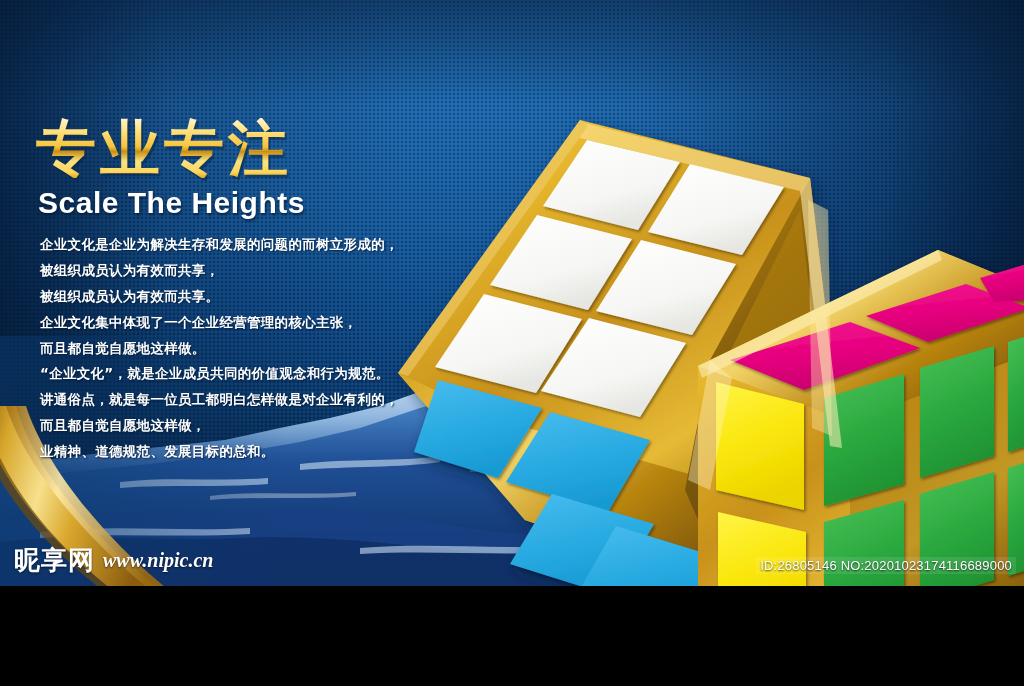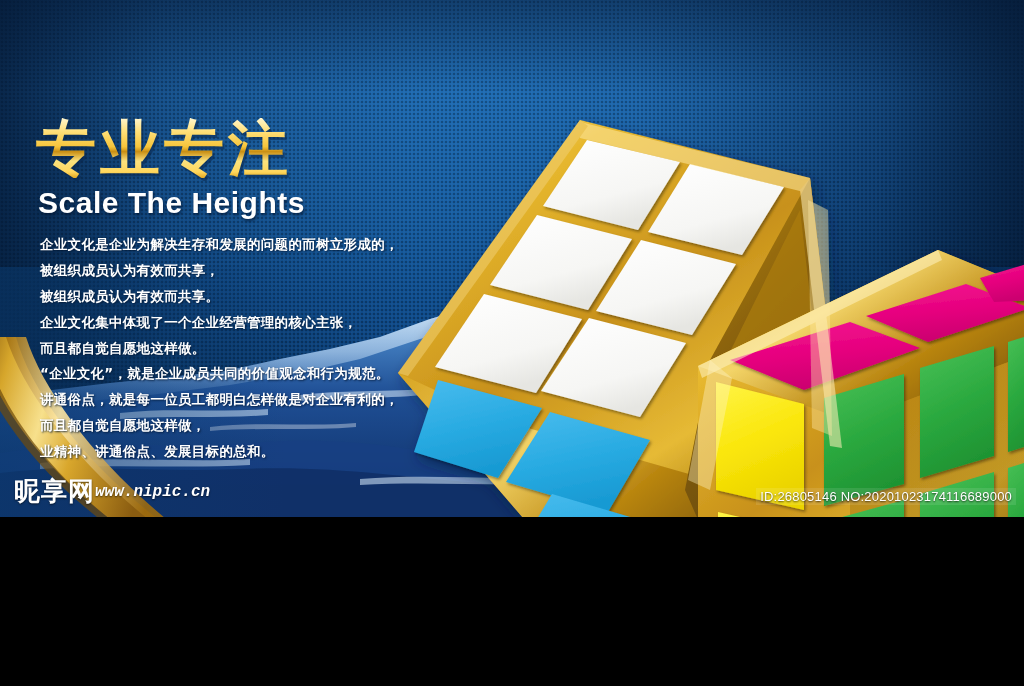--- a/index.html
+++ b/index.html
@@ -1,20 +1,20 @@
 <!DOCTYPE html>
 <html><head>
 <meta charset="utf-8">
 <title>专业专注 Scale The Heights</title>
 <style>
   html,body{margin:0;padding:0;background:#000;}
   *{box-sizing:border-box;}
   #poster{
     position:relative;
-    width:1024px;height:517px;
+    width:1024px;height:586px;
     overflow:hidden;
     font-family:"Liberation Sans","DejaVu Sans",sans-serif;
     background:#0a3f78;
   }
 
   
   .bg-base{
     position:absolute;inset:0;
     background:
       radial-gradient(ellipse 760px 420px at 46% 16%, #1765ad 0%, #145a9e 32%, #0f4b8a 58%, #0a3a6e 80%, #072a54 100%);
@@ -74,30 +74,30 @@
     font-family:"DejaVu Sans","Liberation Sans",sans-serif;
   }
 
   
   .cube{position:absolute;left:380px;top:60px;width:660px;height:620px;z-index:5;}
   .cube svg{width:100%;height:100%;display:block;}
 
   
   .watermark{
     position:absolute;left:14px;bottom:8px;z-index:20;
-    display:flex;align-items:center;
+    display:flex;align-items:center;gap:8px;
   }
   .wm-cn{
     font-size:26px;font-weight:bold;color:#ffffff;letter-spacing:1px;
     font-family:"DejaVu Sans","Liberation Sans",sans-serif;
     text-shadow:0 1px 2px rgba(0,0,0,.6);
   }
   .wm-url{
-    font-size:16px;font-style:italic;color:#ffffff;font-weight:bold;
-    font-family:Liberation Mono, monospace;
+    font-size:20px;font-style:italic;color:#ffffff;font-weight:bold;
+    font-family:Liberation Serif, serif;
     text-shadow:0 1px 2px rgba(0,0,0,.6);
   }
   .idtag{
     position:absolute;right:8px;bottom:12px;z-index:20;
     font-size:13px;color:#ffffff;letter-spacing:.2px;
     font-family:Liberation Sans, sans-serif;
     text-shadow:0 1px 2px rgba(0,0,0,.7);
     background:rgba(255,255,255,.10);
     padding:1px 4px;
   }
@@ -198,21 +198,21 @@
     <h2 class="subhead">Scale The Heights</h2>
     <div class="body-copy">
       <p>企业文化是企业为解决生存和发展的问题的而树立形成的，</p>
       <p>被组织成员认为有效而共享，</p>
       <p>被组织成员认为有效而共享。</p>
       <p> 企业文化集中体现了一个企业经营管理的核心主张，</p>
       <p>而且都自觉自愿地这样做。</p>
       <p>“企业文化”，就是企业成员共同的价值观念和行为规范。</p>
       <p>讲通俗点，就是每一位员工都明白怎样做是对企业有利的，</p>
       <p>而且都自觉自愿地这样做，</p>
-      <p>业精神、讲通俗点、发展目标的总和。</p>
+      <p>业精神、道德规范、发展目标的总和。</p>
     </div>
   </div>
 
   <div class="cube">
     <svg viewBox="0 0 660 620">
       <defs>
         <linearGradient id="goldBody" x1="0" y1="0" x2="0.6" y2="1">
           <stop offset="0%" stop-color="#ffe9a0"></stop>
           <stop offset="22%" stop-color="#e7b82e"></stop>
           <stop offset="52%" stop-color="#c8911a"></stop>

